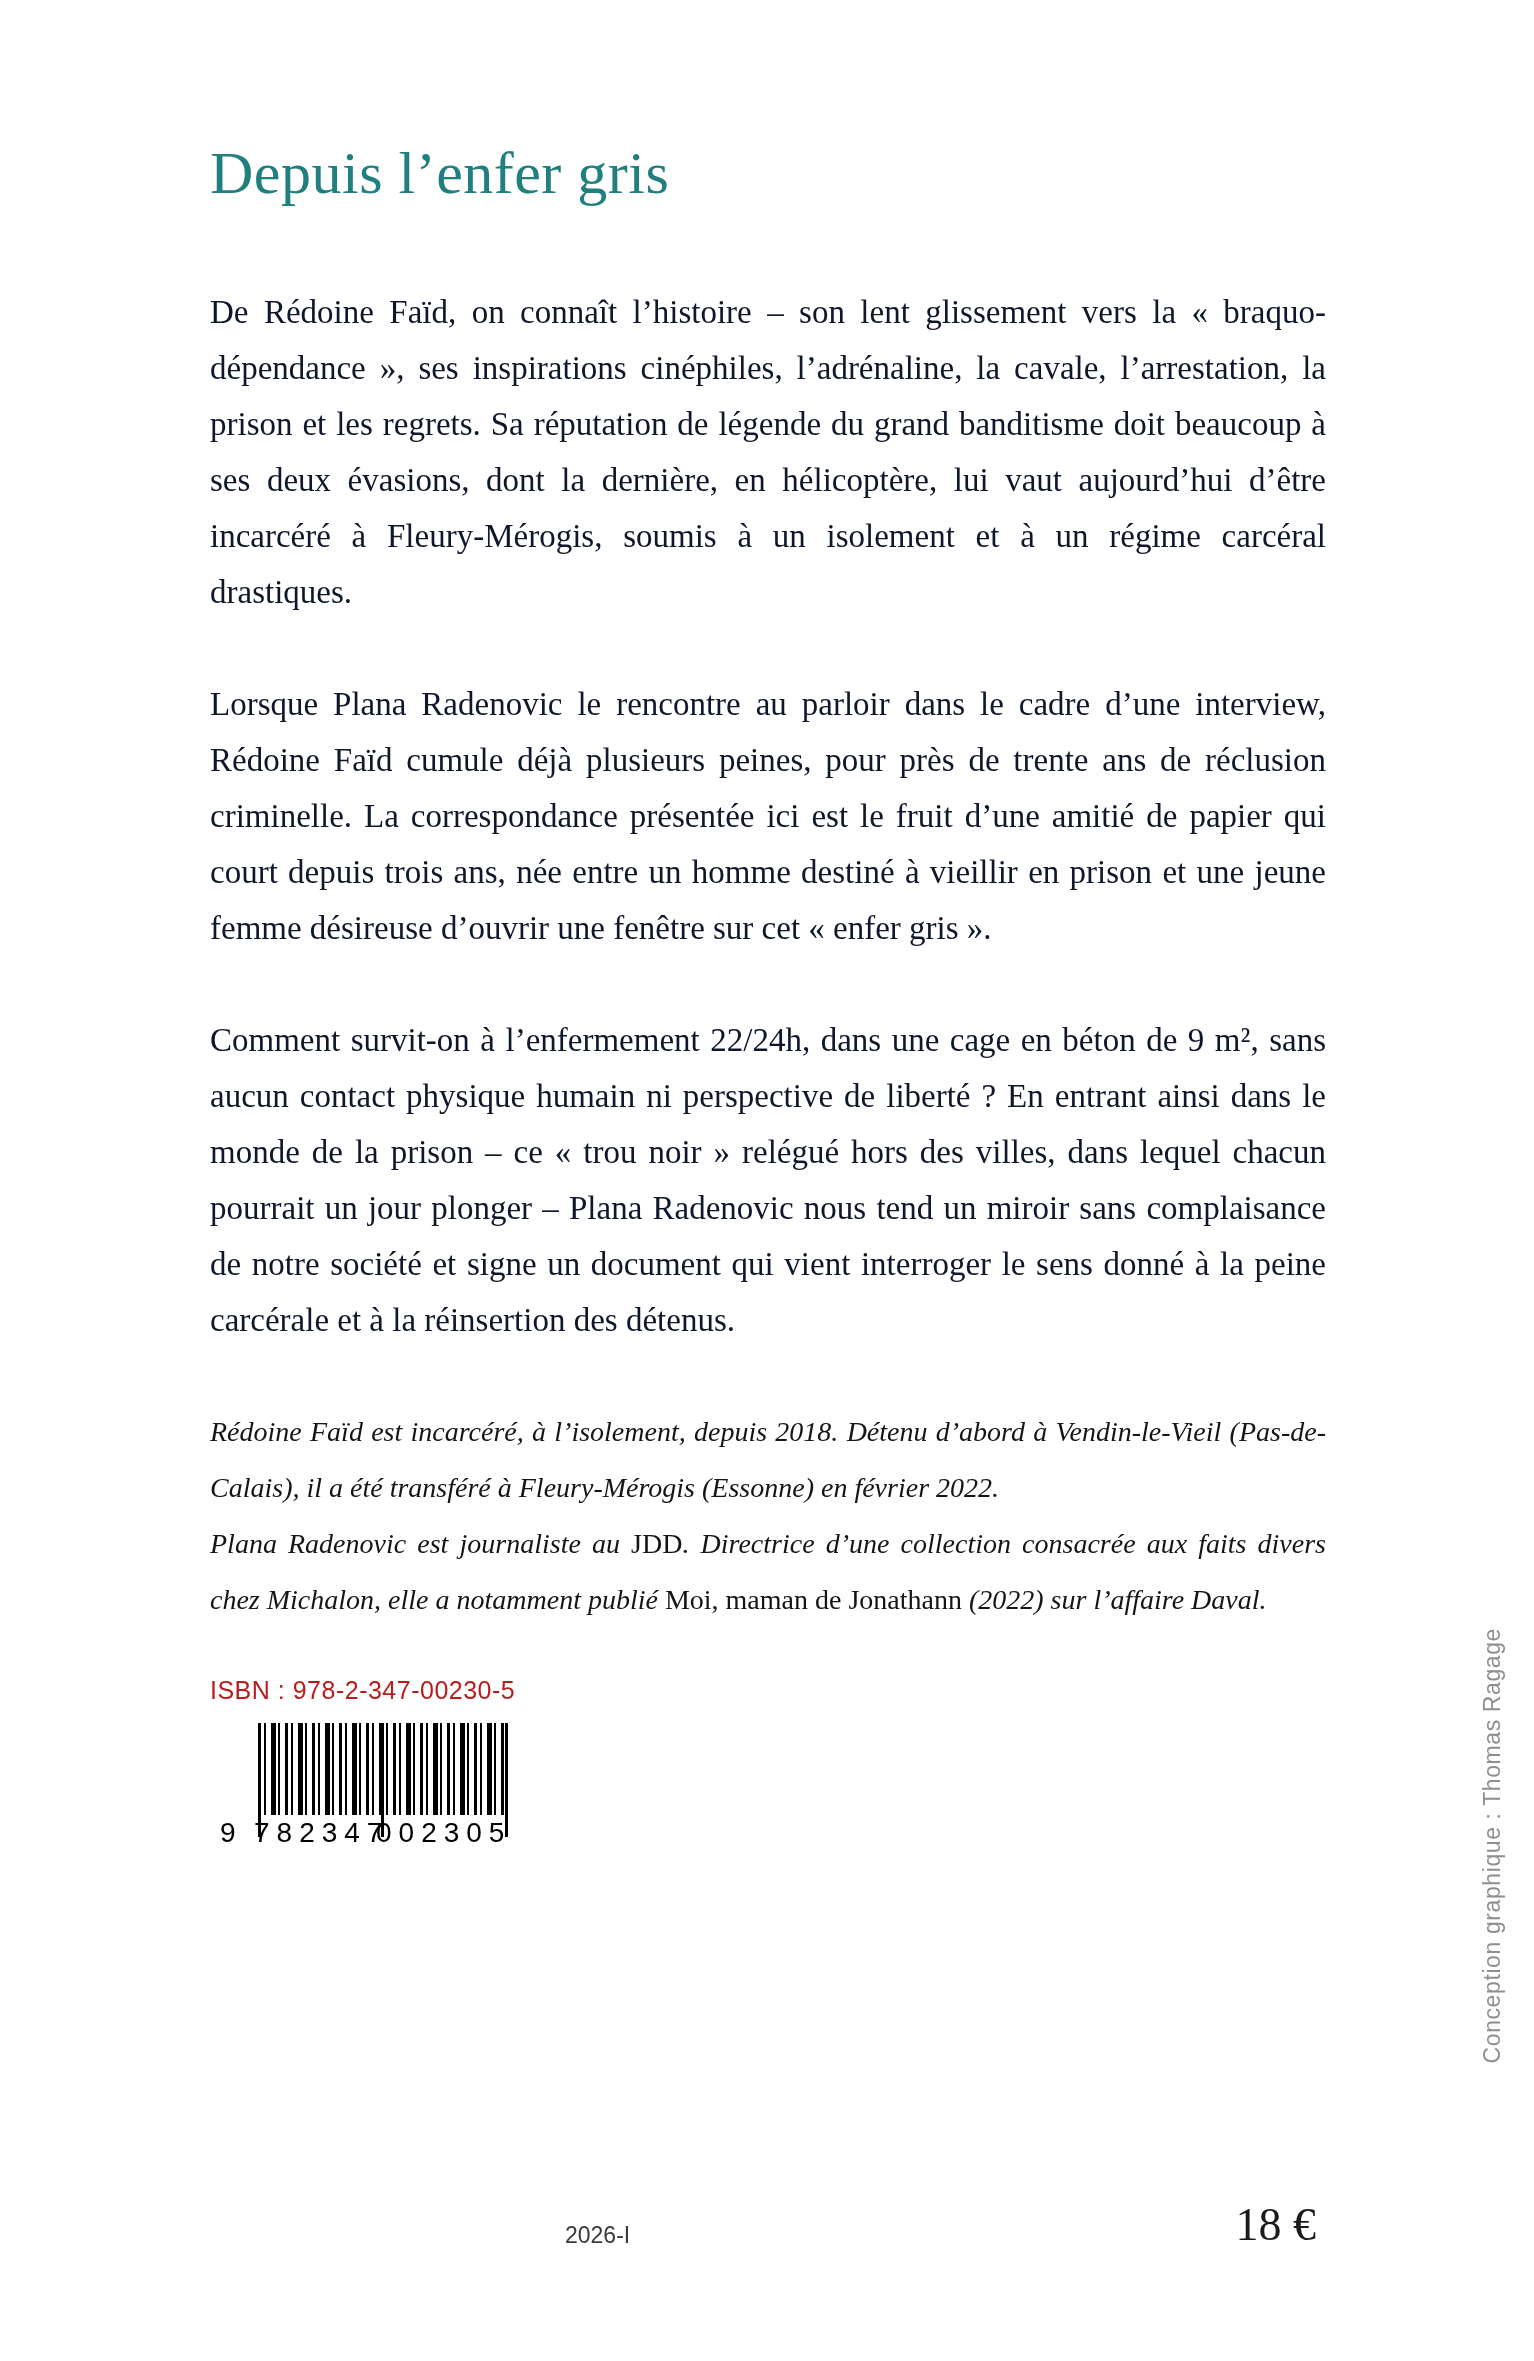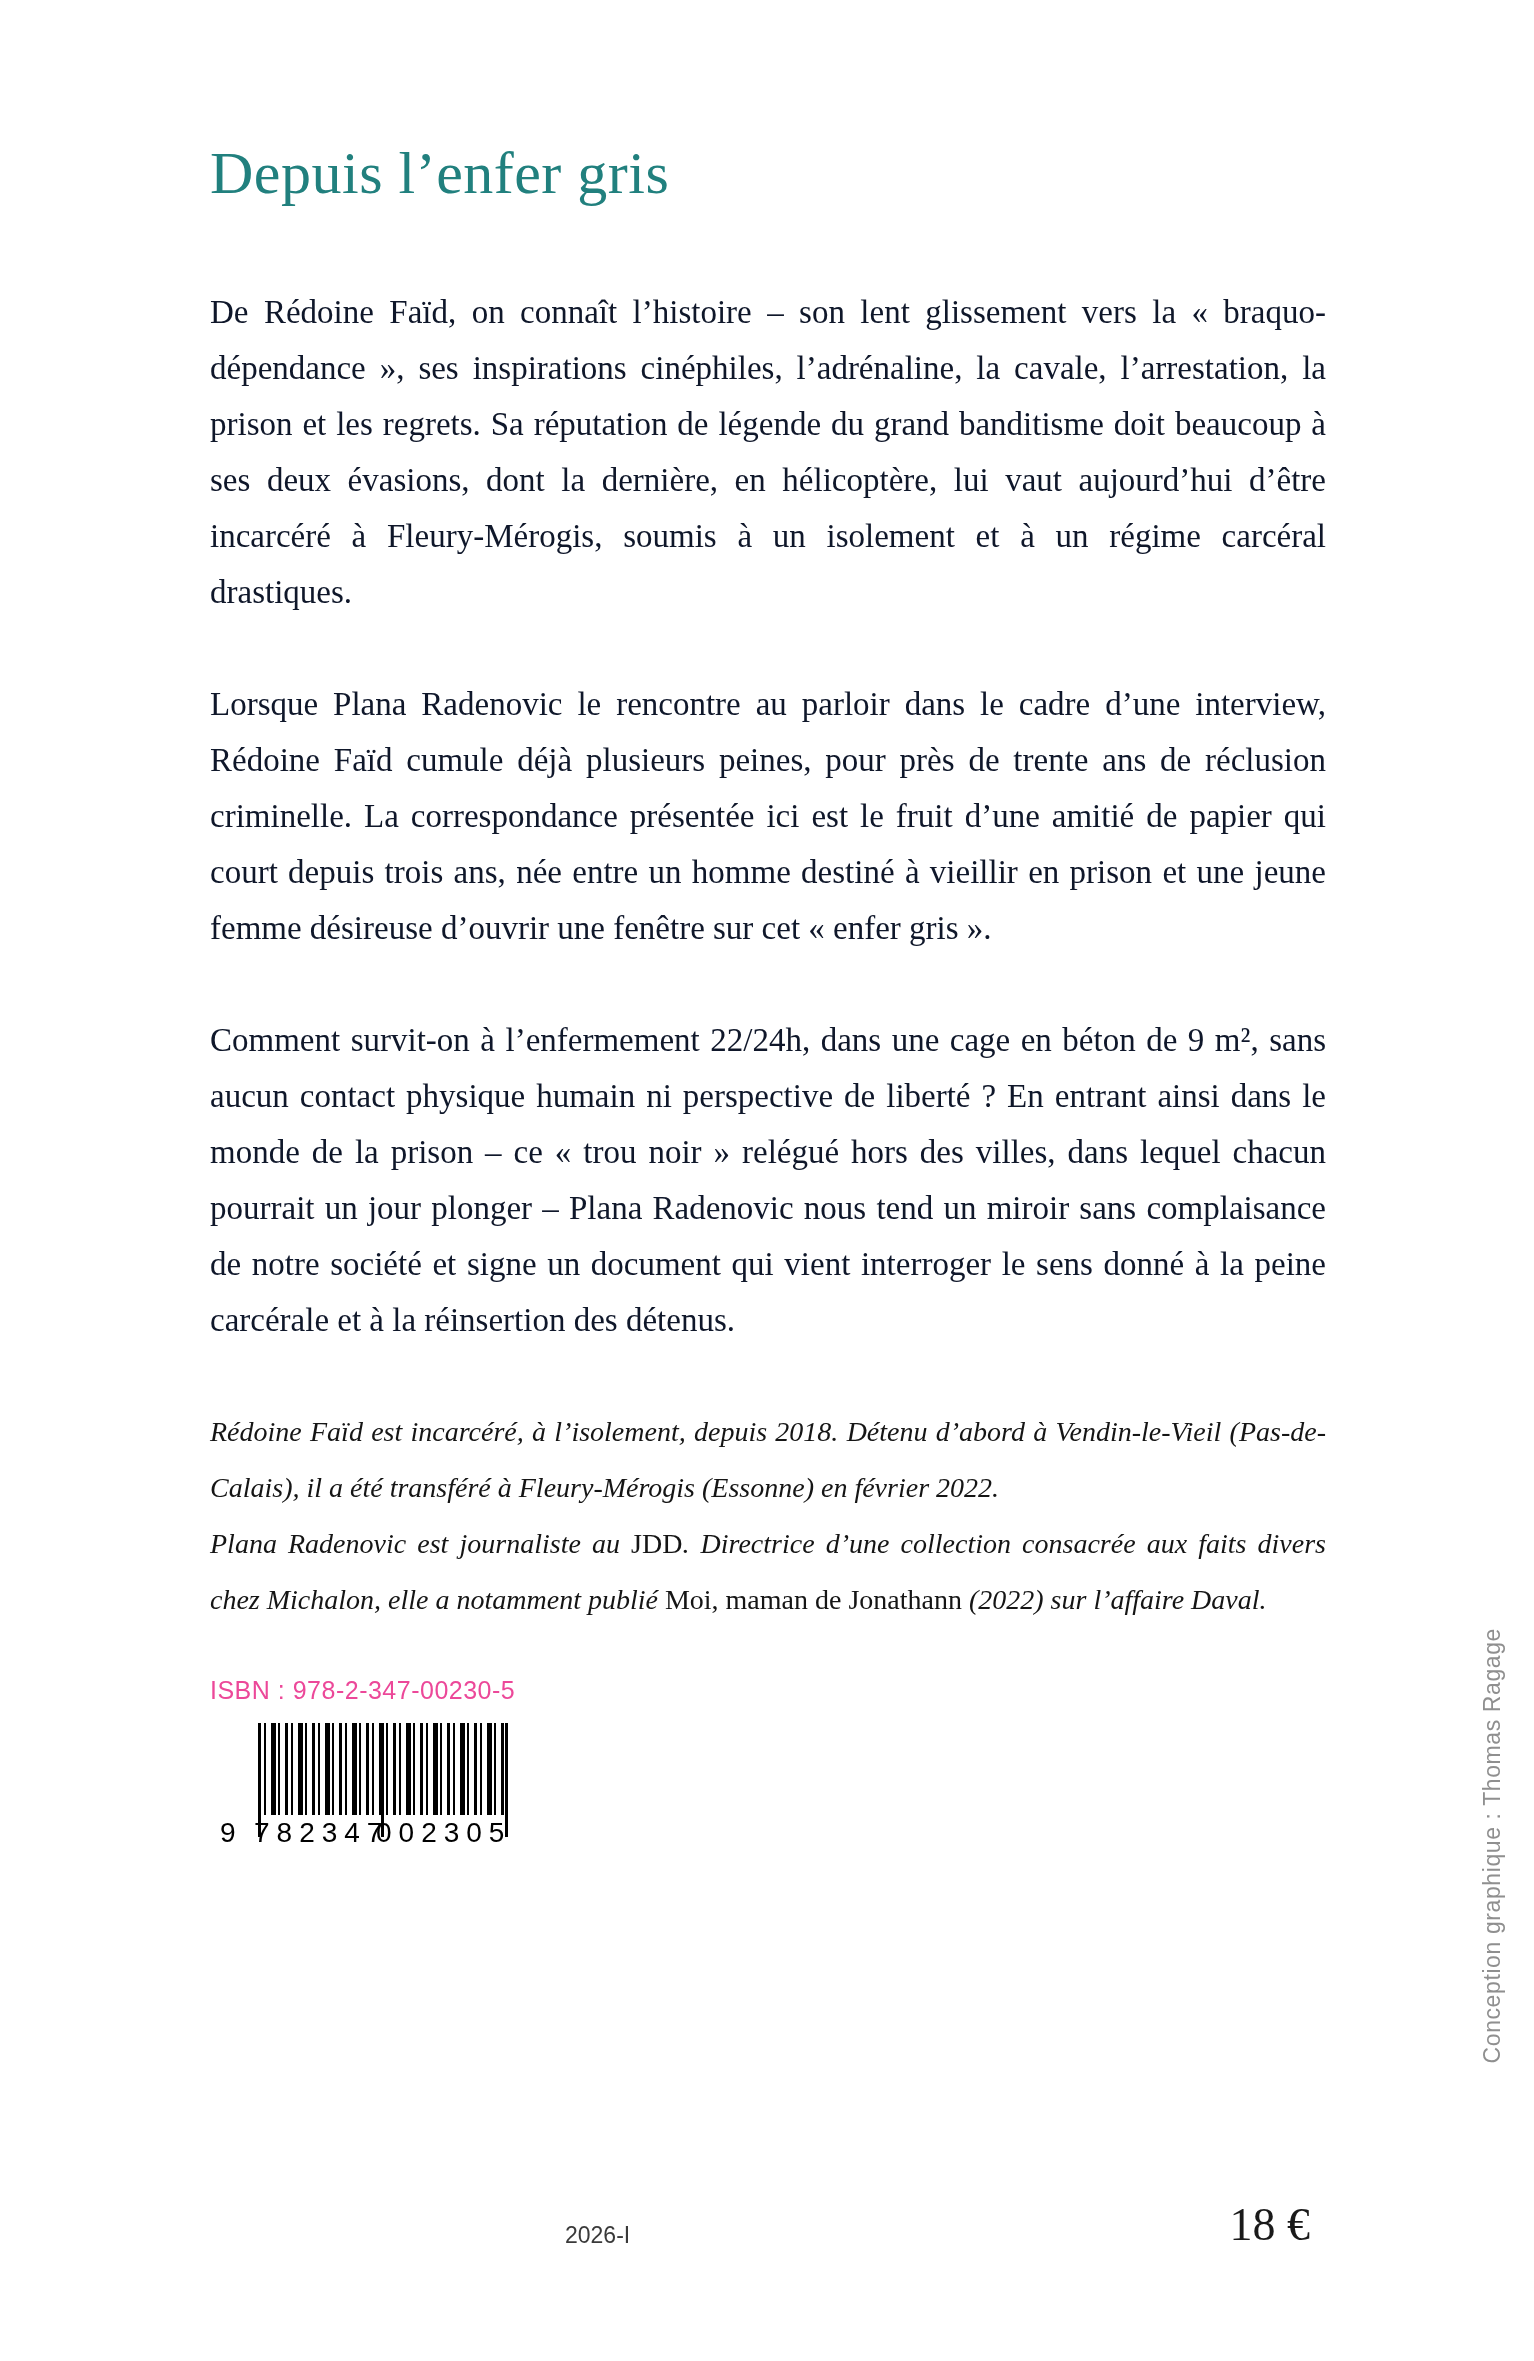--- a/index.html
+++ b/index.html
@@ -47,21 +47,21 @@
     text-align: justify;
     font-style: italic;
   }
   .bio span.roman { font-style: normal; }
   .bio span.italic { font-style: italic; }
 
   .isbn-line {
     margin-top: 48px;
     font-family: "Liberation Sans", sans-serif;
     font-size: 25px;
-    color: #ec4899;
+    color: #b91c1c;
     letter-spacing: 0.5px;
   }
 
   .barcode {
     position: relative;
     margin-top: 18px;
     margin-left: 10px;
     width: 300px;
     height: 150px;
   }
@@ -105,21 +105,21 @@
   .edition-code {
     position: absolute;
     left: 565px;
     top: 2222px;
     font-family: "Liberation Sans", sans-serif;
     font-size: 23px;
     color: #3a3a3a;
   }
   .price {
     position: absolute;
-    right: 224px;
+    right: 218px;
     top: 2198px;
     font-family: "Liberation Serif", serif;
     font-size: 46px;
     color: #1a1a1a;
   }
   .design-credit {
     position: absolute;
     top: 1628px;
     right: 28px;
     writing-mode: vertical-rl;

